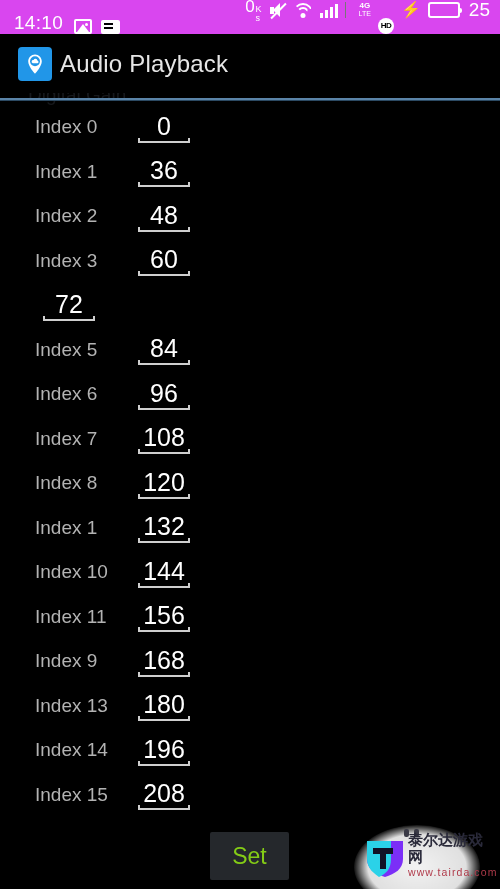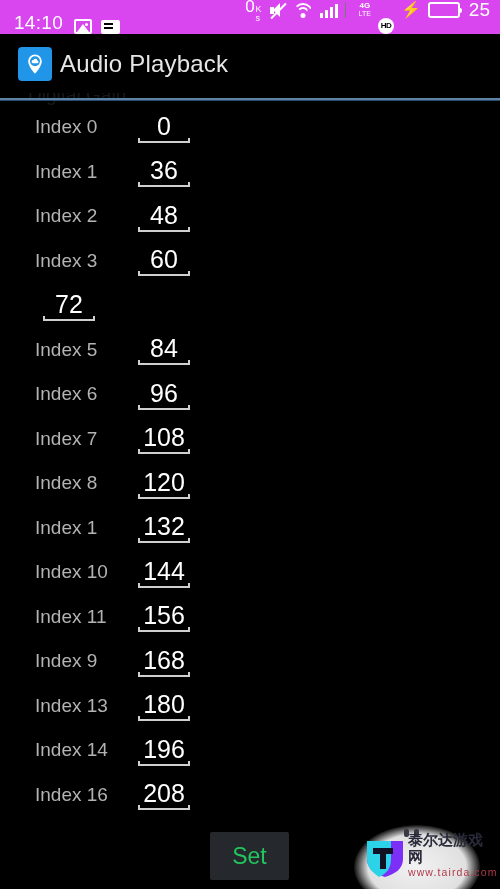--- a/index.html
+++ b/index.html
@@ -167,21 +167,21 @@
   .field .tick-l { left:0; }
   .field .tick-r { right:0; }
 
   
   .bottombar {
     position:absolute; bottom:0; left:0; width:500px; height:66px;
     background:#000;
   }
   .set-button {
     position:absolute; left:210px; top:9px; width:79px; height:48px;
-    background:#25282c; color:#22c55e; font-size:23px;
+    background:#25282c; color:#84cc16; font-size:23px;
     display:flex; align-items:center; justify-content:center;
     border:none; border-radius:2px; cursor:pointer;
     font-family:"Liberation Sans", sans-serif;
   }
 
   
   .watermark {
     position:absolute; right:4px; bottom:2px; width:152px; height:64px;
     display:flex; align-items:center; pointer-events:none;
   }
@@ -390,21 +390,21 @@
         </div>
         <div class="row">
           <span class="row-label">Index 14</span>
           <span class="field">
             <span class="field-value">196</span>
             <i class="tick-l"></i>
             <i class="tick-r"></i>
           </span>
         </div>
         <div class="row">
-          <span class="row-label">Index 16</span>
+          <span class="row-label">Index 15</span>
           <span class="field">
             <span class="field-value">208</span>
             <i class="tick-l"></i>
             <i class="tick-r"></i>
           </span>
         </div>
       </div>
   </div>
 
   <div class="bottombar">

